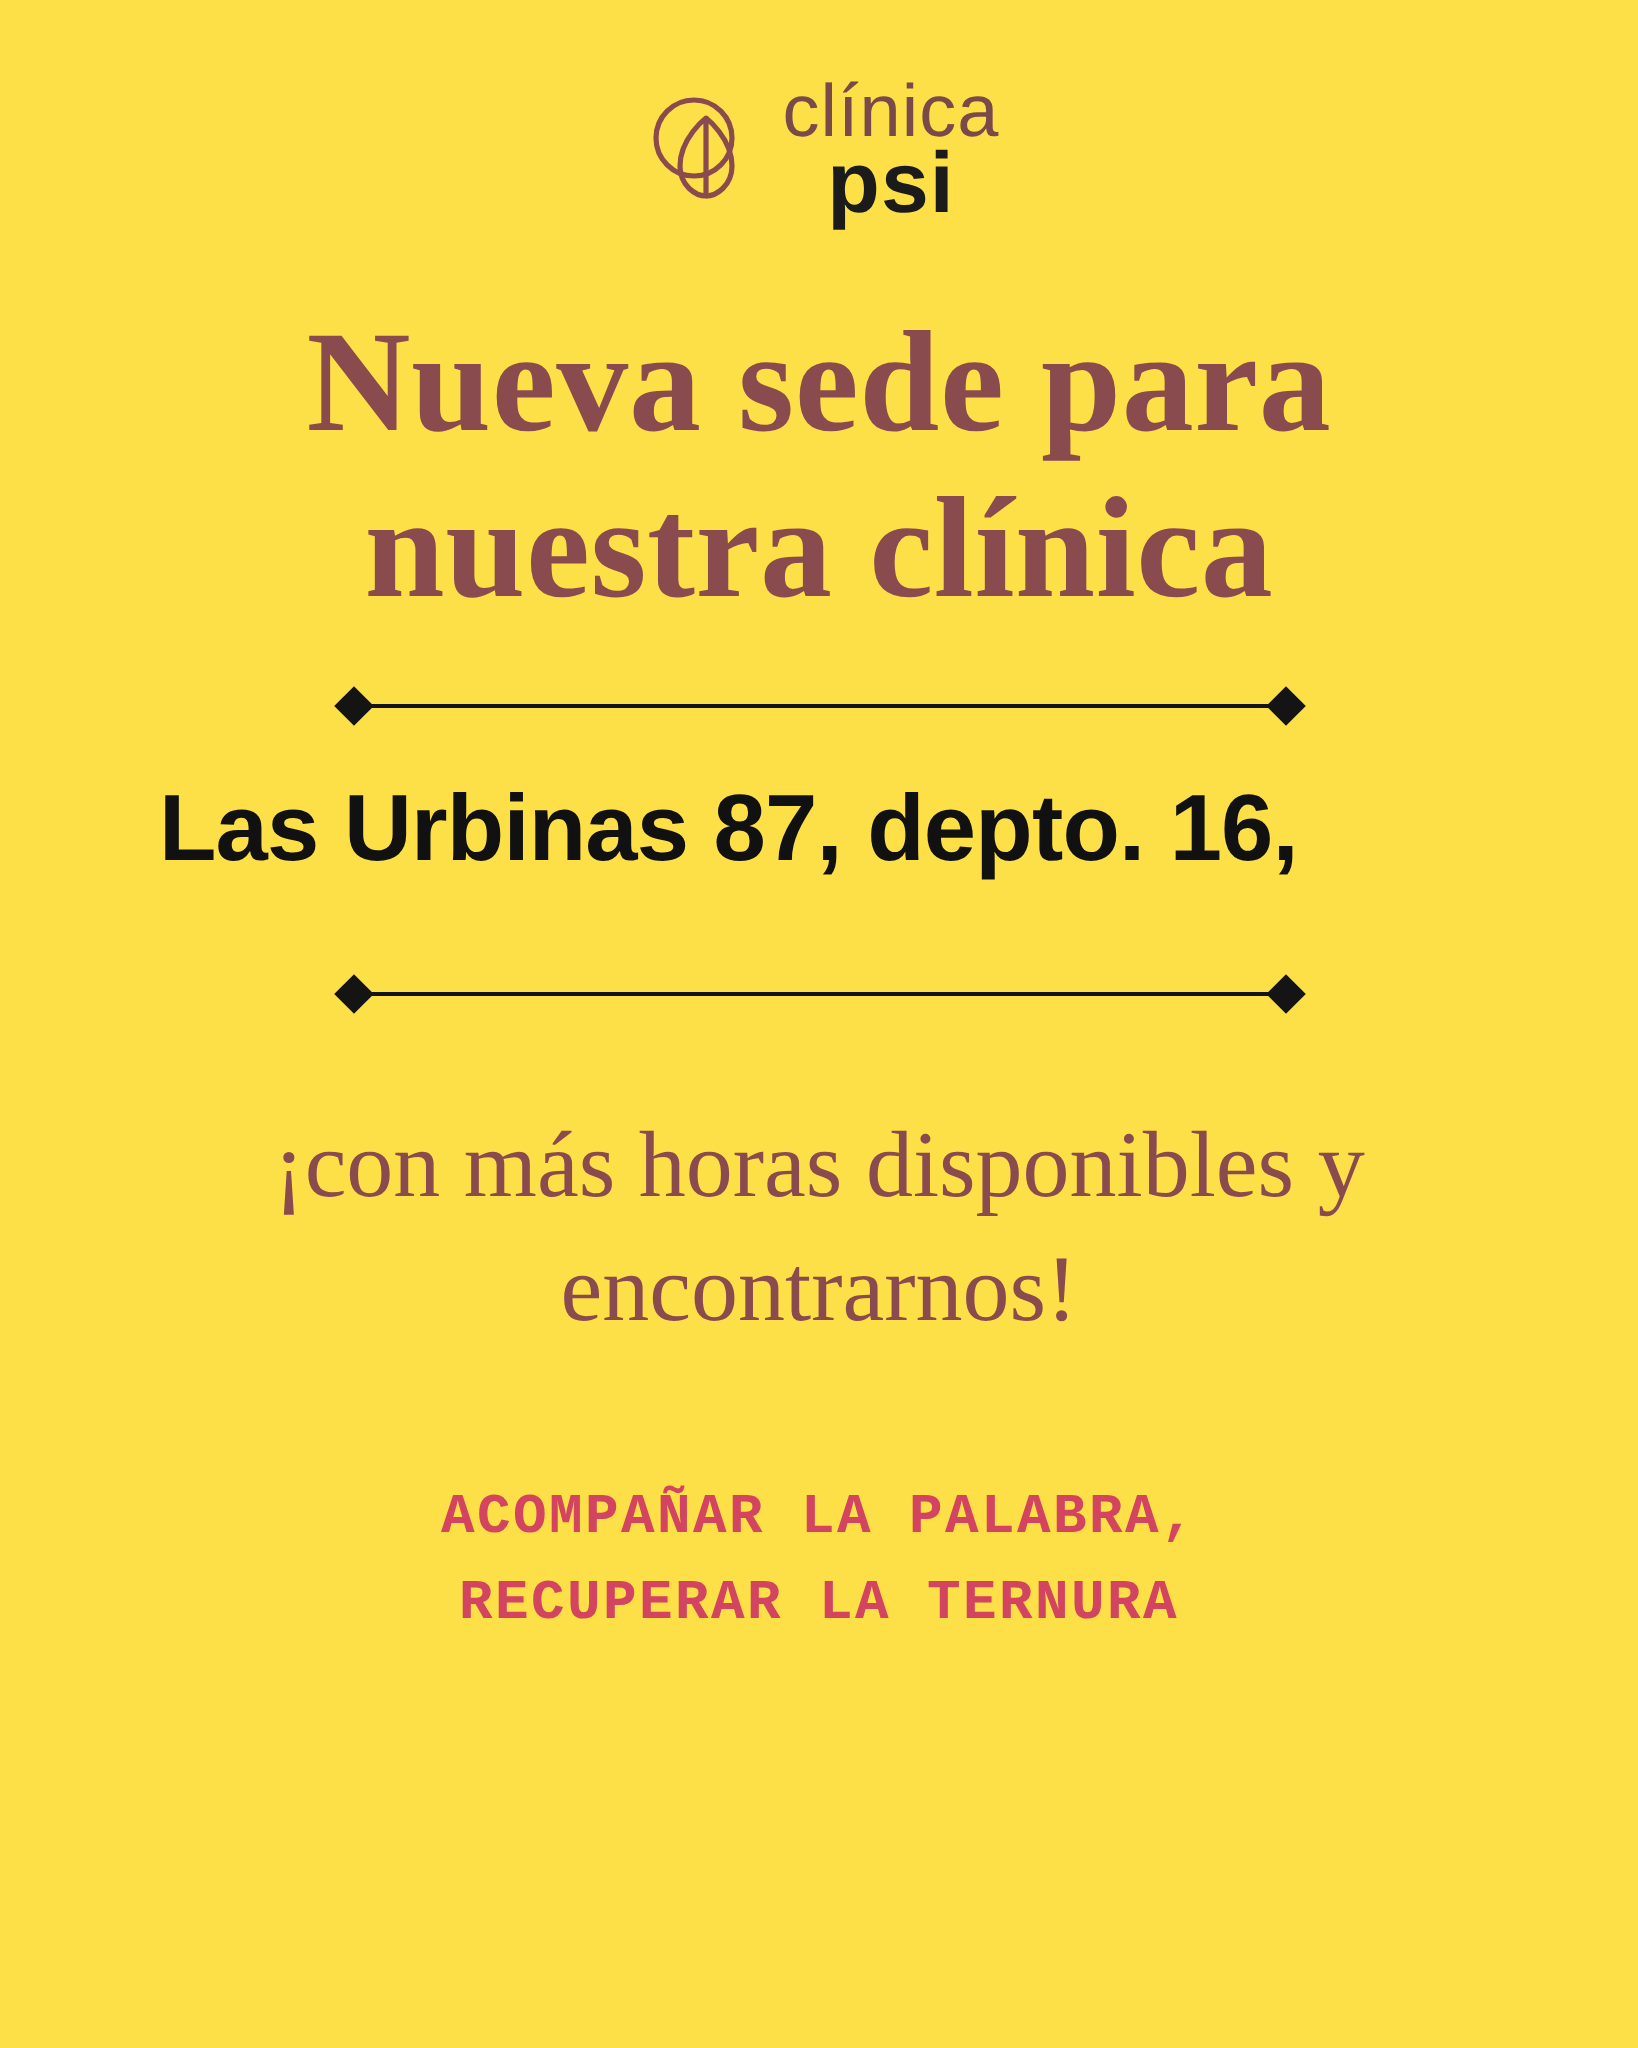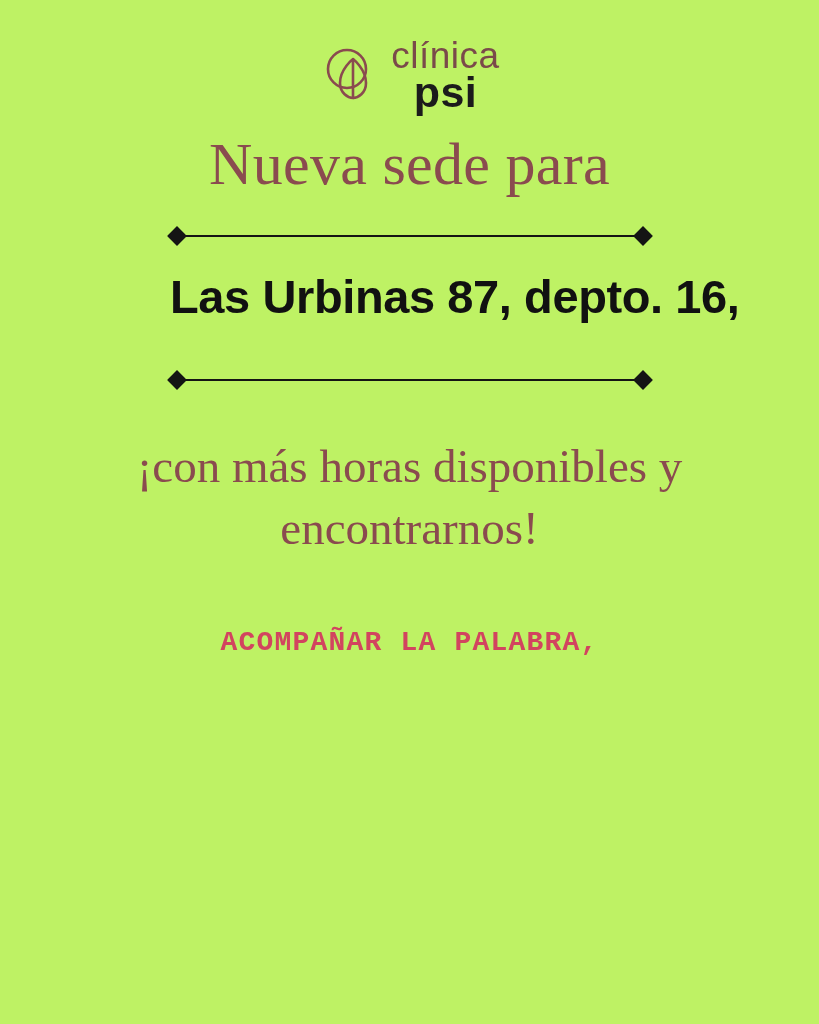--- a/index.html
+++ b/index.html
@@ -12,21 +12,21 @@
     height: 1024px;
     overflow: hidden;
     background: #c3b0b0;
     font-family: "Liberation Sans", sans-serif;
   }
 
   .poster {
     position: relative;
     width: 819px;
     height: 1024px;
-    background: #bef264;
+    background: #fde047;
     box-sizing: border-box;
     display: flex;
     flex-direction: column;
     align-items: center;
   }
 
   
   .logo {
     margin-top: 38px;
     display: flex;
@@ -54,28 +54,29 @@
   .logo-word-bottom {
     font-size: 43px;
     color: #1b1b1b;
     font-weight: 700;
     letter-spacing: 0.5px;
     text-align: center;
   }
 
   
   .headline {
-    margin-top: 16px;
+    margin-top: 36px;
     width: 640px;
     text-align: center;
     font-family: "Liberation Serif", serif;
-    font-size: 60px;
+    font-size: 72px;
     line-height: 1.15;
     color: #8a4b4f;
     letter-spacing: 0.3px;
+    font-weight: bold;
   }
 
   
   .divider {
     position: relative;
     width: 480px;
     height: 22px;
     margin: 26px 0 20px 0;
   }
   .divider .line {
@@ -93,21 +94,21 @@
     height: 14px;
     background: #141414;
     transform: rotate(45deg);
   }
   .divider .dot.left  { left: 0; }
   .divider .dot.right { right: 0; }
 
   
   .address {
     width: 660px;
-    text-align: right;
+    text-align: left;
     font-family: "Liberation Sans", sans-serif;
     font-weight: 700;
     font-size: 47px;
     line-height: 1.28;
     color: #111111;
     letter-spacing: -0.4px;
   }
 
   
   .submessage {
@@ -147,20 +148,21 @@
       </svg>
     </span>
     <span class="logo-words">
       <span class="logo-word-top">clínica</span>
       <span class="logo-word-bottom">psi</span>
     </span>
   </div>
 
   <div class="headline">
     <div>Nueva sede para</div>
+    <div>nuestra clínica</div>
   </div>
 
   <div class="divider">
     <span class="dot left"></span>
     <span class="line"></span>
     <span class="dot right"></span>
   </div>
 
   <div class="address">
     <div>Las Urbinas 87, depto. 16,</div>
@@ -172,15 +174,16 @@
     <span class="dot right"></span>
   </div>
 
   <div class="submessage">
     <div>¡con más horas disponibles y</div>
     <div>encontrarnos!</div>
   </div>
 
   <div class="slogan">
     <div>ACOMPAÑAR LA PALABRA,</div>
+    <div>RECUPERAR LA TERNURA</div>
   </div>
 
 </div>
 
 </body></html>

